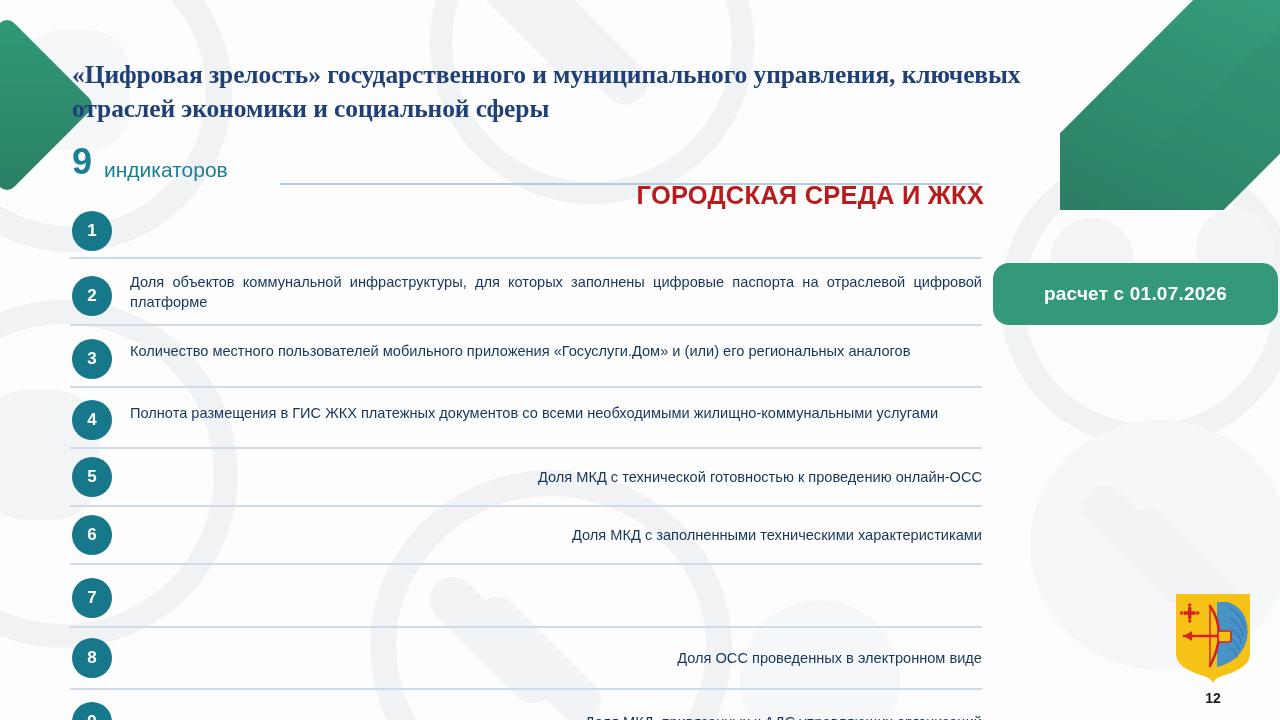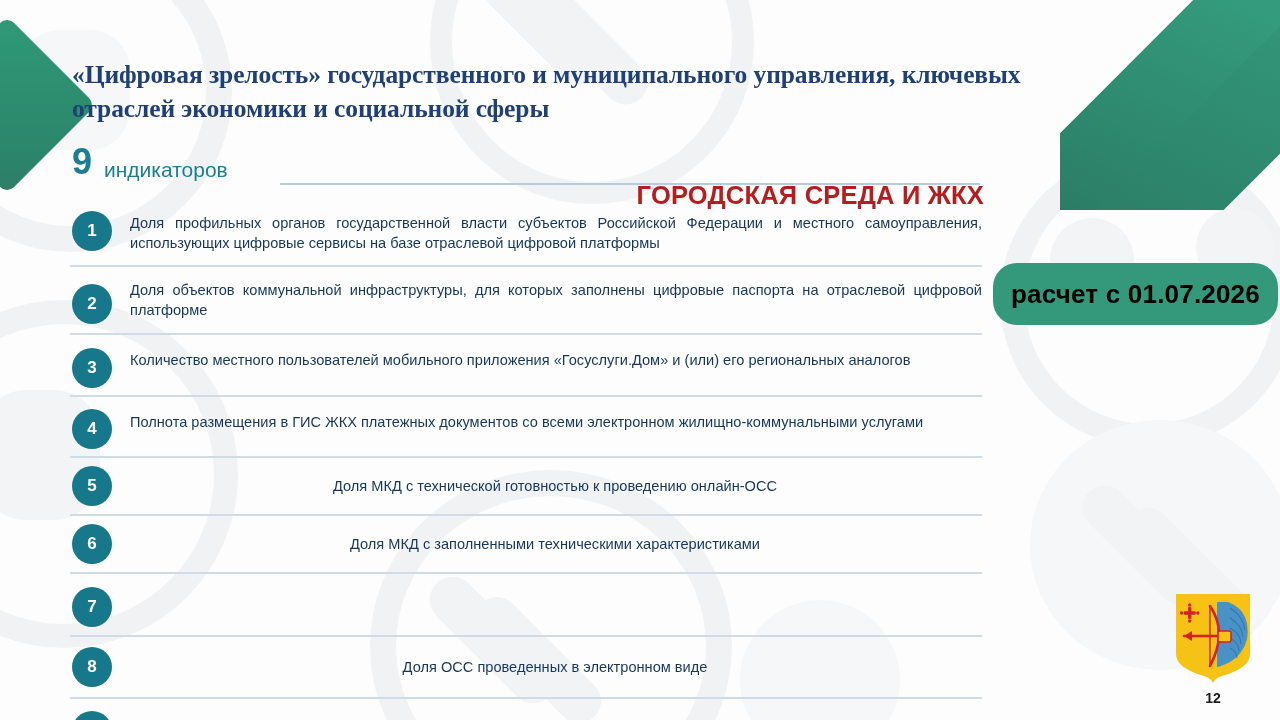--- a/index.html
+++ b/index.html
@@ -201,36 +201,36 @@
   .r6 .row-text { padding-top: 10px; }
   .r7 { padding: 9px 0 8px 0; }
   .r7 .badge { margin-top: 4px; }
   .r8 { padding: 10px 0 10px 0; }
   .r8 .badge { margin-top: 0px; }
   .r8 .row-text { padding-top: 10px; }
   .r9 { padding: 12px 0 10px 0; }
   .r9 .badge { margin-top: 0px; }
   .r9 .row-text { padding-top: 10px; }
 
-  .nojust .row-text { text-align: center; padding-left: 16px; }
+  .nojust .row-text { text-align: right; padding-left: 16px; }
 
   
   .calc-pill {
     position: absolute;
     left: 993px;
     top: 263px;
     width: 285px;
     height: 62px;
     background: #33997a;
-    border-radius: 24px;
+    border-radius: 16px;
     display: flex;
     align-items: center;
     justify-content: center;
-    color: #000000;
-    font-size: 26px;
+    color: #ffffff;
+    font-size: 19px;
     font-weight: bold;
     letter-spacing: 0.2px;
   }
 
   
   .coat {
     position: absolute;
     left: 1174px;
     top: 592px;
     width: 78px;
@@ -290,36 +290,35 @@
     <span class="count-num">9</span>
     <span class="count-word">индикаторов</span>
     <div class="subhead-rule"></div>
     <span class="section-title">ГОРОДСКАЯ СРЕДА И ЖКХ</span>
   </div>
 
   <div class="list">
 
     <div class="row r1">
       <div class="badge">1</div>
-      <div class="row-text">Доля профильных органов государственной власти субъектов Российской Федерации и местного самоуправления, использующих цифровые сервисы на базе отраслевой цифровой платформы</div>
     </div>
 
     <div class="row r2">
       <div class="badge">2</div>
       <div class="row-text">Доля объектов коммунальной инфраструктуры, для которых заполнены цифровые паспорта на отраслевой цифровой платформе</div>
     </div>
 
     <div class="row r3">
       <div class="badge">3</div>
       <div class="row-text">Количество местного пользователей мобильного приложения «Госуслуги.Дом» и (или) его региональных аналогов</div>
     </div>
 
     <div class="row r4">
       <div class="badge">4</div>
-      <div class="row-text">Полнота размещения в ГИС ЖКХ платежных документов со всеми электронном жилищно-коммунальными услугами</div>
+      <div class="row-text">Полнота размещения в ГИС ЖКХ платежных документов со всеми необходимыми жилищно-коммунальными услугами</div>
     </div>
 
     <div class="row r5 nojust">
       <div class="badge">5</div>
       <div class="row-text">Доля МКД с технической готовностью к проведению онлайн-ОСС</div>
     </div>
 
     <div class="row r6 nojust">
       <div class="badge">6</div>
       <div class="row-text">Доля МКД с заполненными техническими характеристиками</div>

